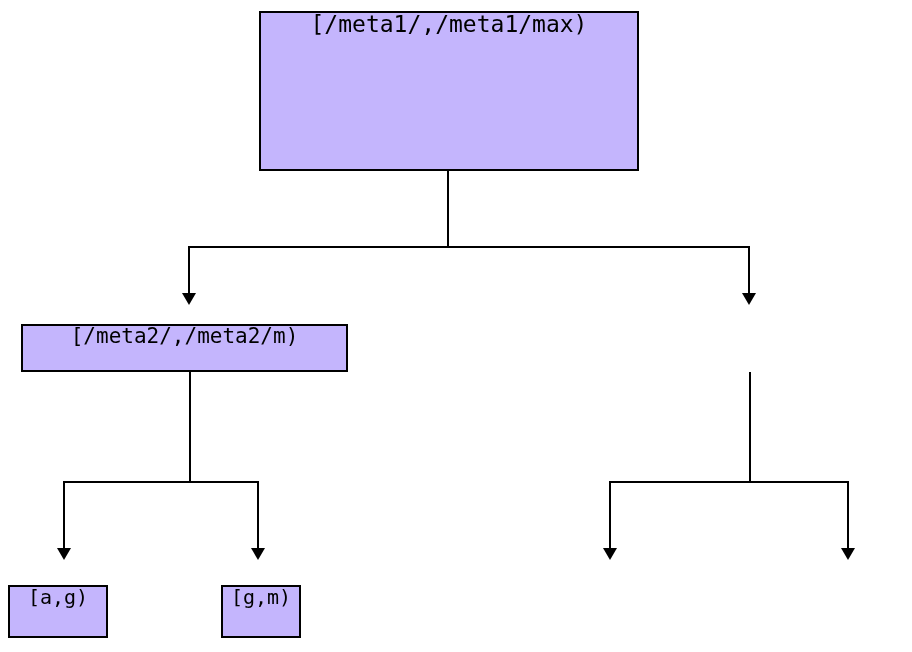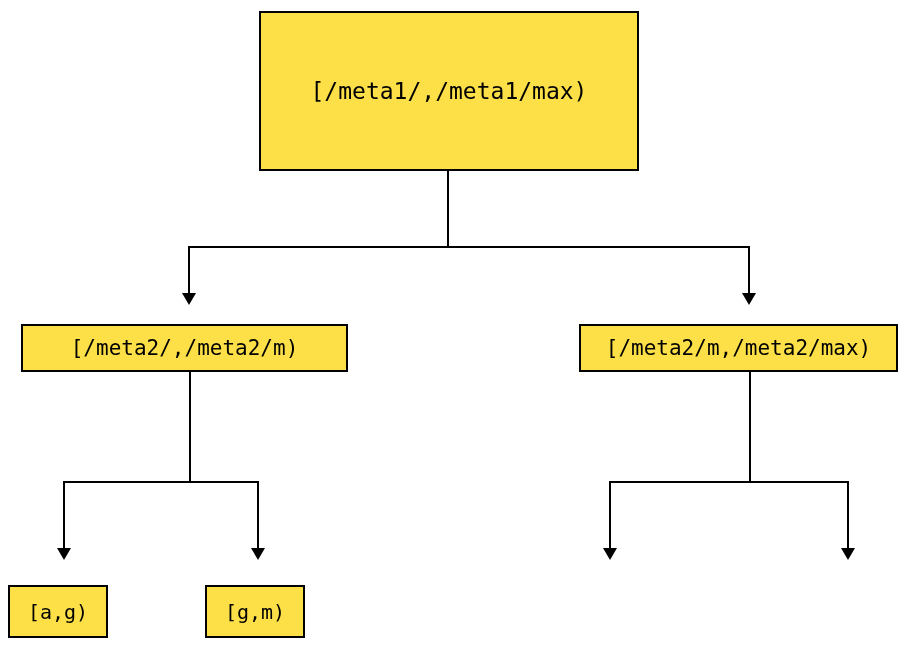--- a/index.html
+++ b/index.html
@@ -12,23 +12,22 @@
     width: 912px;
     height: 652px;
     background: #ffffff;
     overflow: hidden;
     font-family: "DejaVu Sans Mono", "Liberation Mono", monospace;
   }
   .node {
     position: absolute;
     box-sizing: border-box;
     border: 2px solid #000000;
-    background: #fde047;
+    background: #c4b5fd;
     display: flex;
-    align-items: center;
     justify-content: center;
     color: #000000;
     white-space: nowrap;
     letter-spacing: 0px;
   }
   .node-label {
     display: block;
     line-height: 1;
   }
 
@@ -49,21 +48,21 @@
   .node-mid-left  { left: 21px;  width: 327px; }
   .node-mid-right { left: 579px; width: 319px; }
 
   
   .node-leaf {
     top: 585px;
     height: 53px;
     font-size: 20px;
   }
   .node-leaf-1 { left: 8px;   width: 100px; }
-  .node-leaf-2 { left: 205px; width: 100px; }
+  .node-leaf-2 { left: 221px; width: 80px; }
   .node-leaf-3 { left: 553px; width: 100px; }
   .node-leaf-4 { left: 778px; width: 120px; }
 
   
   .vline {
     position: absolute;
     width: 2px;
     background: #000000;
   }
   .hline {
@@ -117,23 +116,20 @@
   <div class="hline h-root-bar"></div>
   <div class="vline v-root-left"></div>
   <div class="vline v-root-right"></div>
   <div class="arrow a-root-left"></div>
   <div class="arrow a-root-right"></div>
 
   <div class="node node-mid node-mid-left">
     <span class="node-label">[/meta2/,/meta2/m)</span>
   </div>
 
-  <div class="node node-mid node-mid-right">
-    <span class="node-label">[/meta2/m,/meta2/max)</span>
-  </div>
 
   <div class="vline v-ml-stem"></div>
   <div class="hline h-ml-bar"></div>
   <div class="vline v-ml-left"></div>
   <div class="vline v-ml-right"></div>
   <div class="arrow a-ml-left"></div>
   <div class="arrow a-ml-right"></div>
 
   <div class="vline v-mr-stem"></div>
   <div class="hline h-mr-bar"></div>

